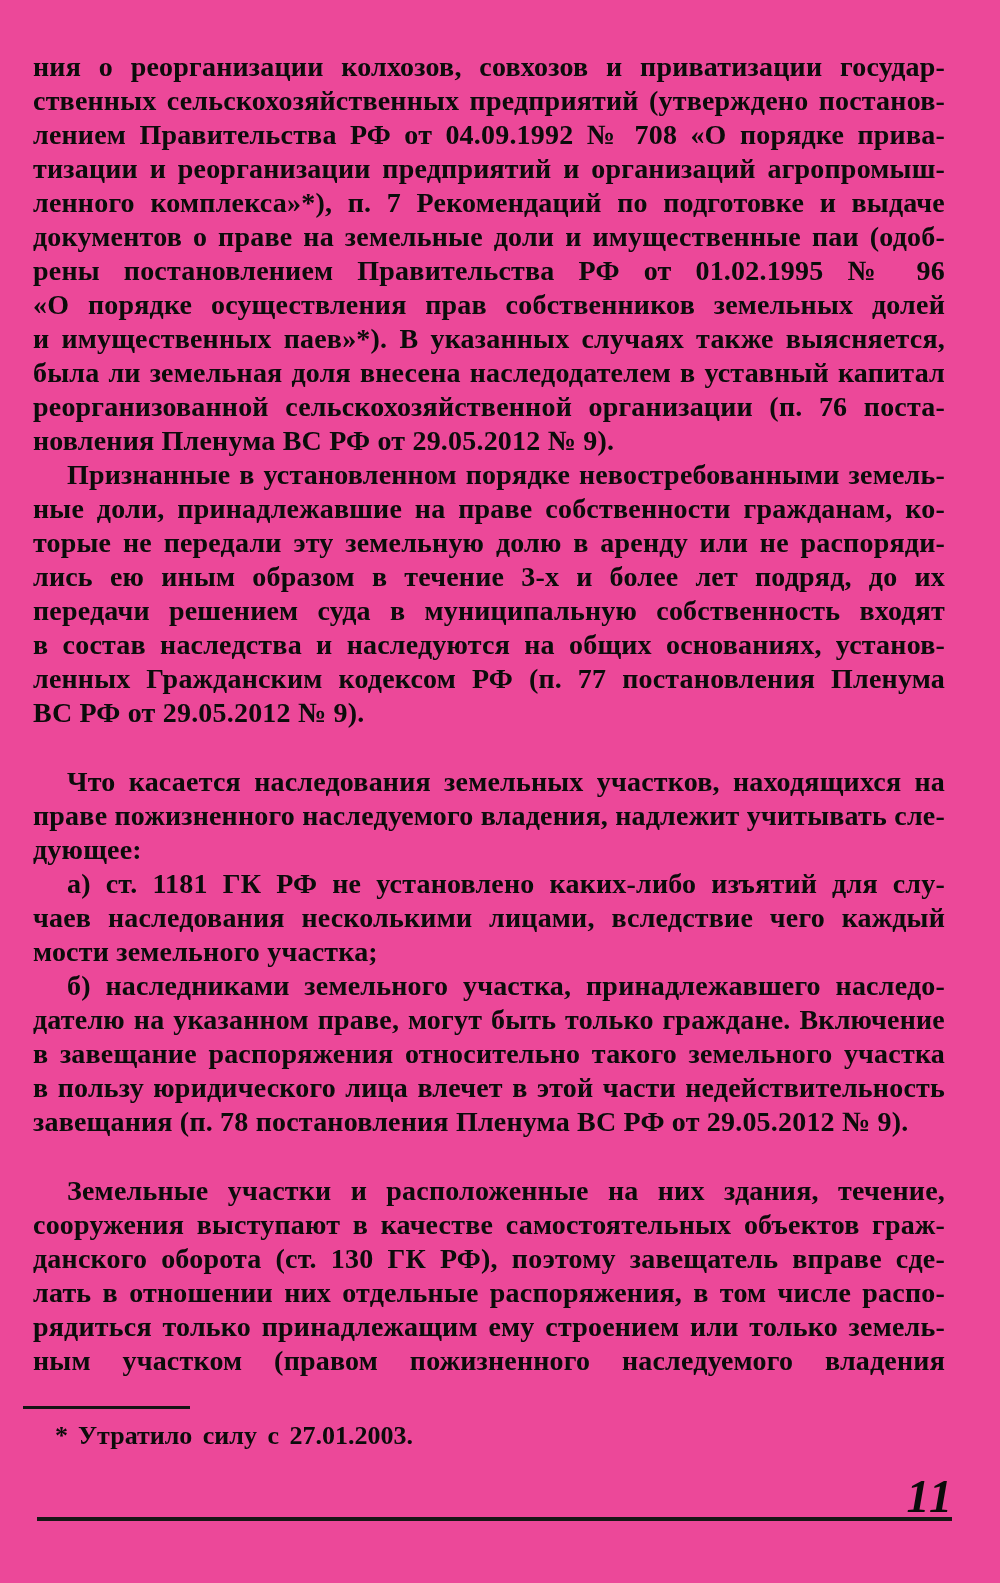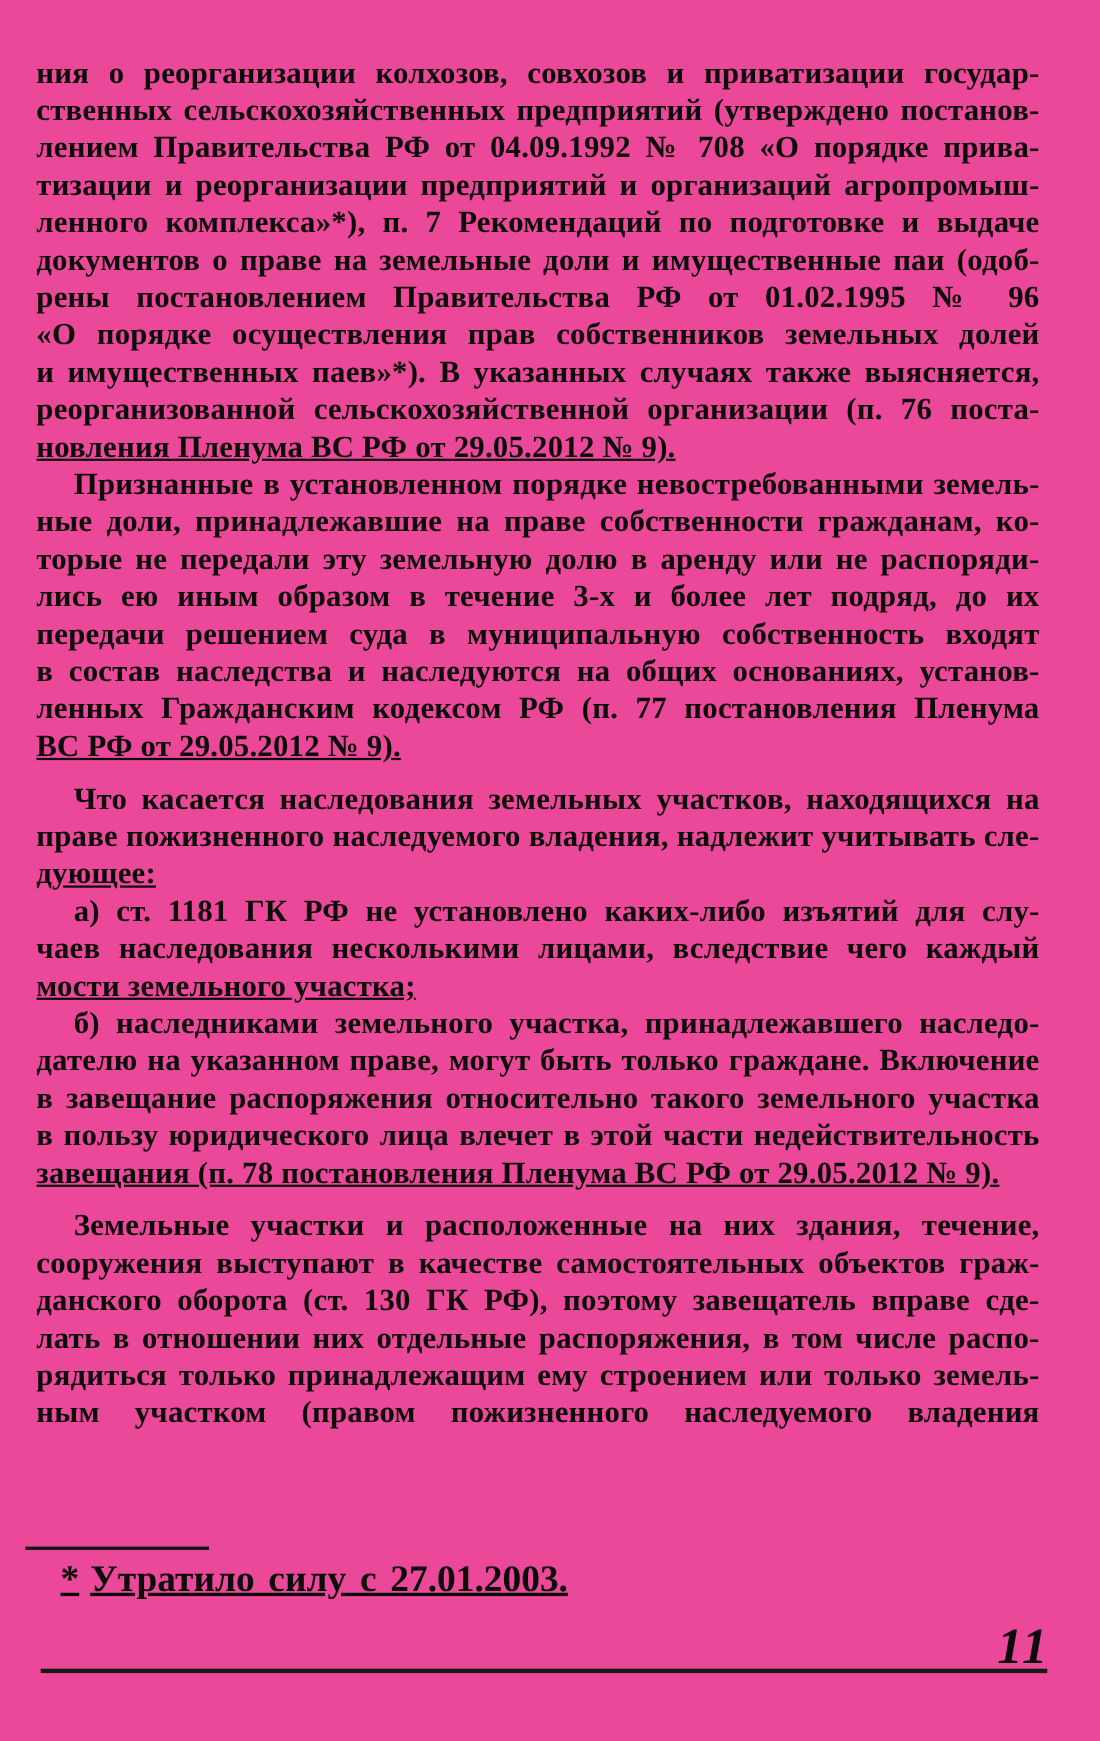--- a/index.html
+++ b/index.html
@@ -21,52 +21,50 @@
     position: absolute;
     left: 33px;
     top: 50px;
     width: 912px;
     font-size: 28px;
     font-weight: 700;
     line-height: 34px;
     letter-spacing: 0.2px;
   }
   .para { margin: 0; }
-  .para.gap { margin-top: 14px; }
+  .para.gap { margin-top: 35px; }
   .line {
     height: 34px;
     overflow: hidden;
     text-align: justify;
     text-align-last: justify;
   }
   .line.no-just {
     text-align-last: left;
-    text-decoration: underline;
   }
   .line.indent { text-indent: 34px; }
   .footnote-sep {
     position: absolute;
     left: 23px;
     top: 1406px;
     width: 167px;
     height: 3px;
     background: #151514;
   }
   .footnote {
     position: absolute;
     left: 33px;
     top: 1420px;
     width: 912px;
     padding-left: 22px;
     box-sizing: border-box;
-    font-size: 34px;
+    font-size: 26px;
     font-weight: 700;
     line-height: 32px;
     word-spacing: 4px;
-    text-decoration: underline;
   }
   .footnote .marker { margin-right: 10px; }
   .page-number {
     position: absolute;
     right: 50px;
     top: 1470px;
     font-size: 46px;
     font-weight: 700;
     font-style: italic;
     letter-spacing: 2px;
@@ -88,20 +86,21 @@
       <div class="para">
         <div class="line">ния о реорганизации колхозов, совхозов и приватизации государ-</div>
         <div class="line">ственных сельскохозяйственных предприятий (утверждено постанов-</div>
         <div class="line">лением Правительства РФ от 04.09.1992 № 708 «О порядке прива-</div>
         <div class="line">тизации и реорганизации предприятий и организаций агропромыш-</div>
         <div class="line">ленного комплекса»*), п. 7 Рекомендаций по подготовке и выдаче</div>
         <div class="line">документов о праве на земельные доли и имущественные паи (одоб-</div>
         <div class="line">рены постановлением Правительства РФ от 01.02.1995 № 96</div>
         <div class="line">«О порядке осуществления прав собственников земельных долей</div>
         <div class="line">и имущественных паев»*). В указанных случаях также выясняется,</div>
+        <div class="line">была ли земельная доля внесена наследодателем в уставный капитал</div>
         <div class="line">реорганизованной сельскохозяйственной организации (п. 76 поста-</div>
         <div class="line no-just">новления Пленума ВС РФ от 29.05.2012 № 9).</div>
       </div>
       <div class="para">
         <div class="line indent">Признанные в установленном порядке невостребованными земель-</div>
         <div class="line">ные доли, принадлежавшие на праве собственности гражданам, ко-</div>
         <div class="line">торые не передали эту земельную долю в аренду или не распоряди-</div>
         <div class="line">лись ею иным образом в течение 3-х и более лет подряд, до их</div>
         <div class="line">передачи решением суда в муниципальную собственность входят</div>
         <div class="line">в состав наследства и наследуются на общих основаниях, установ-</div>

